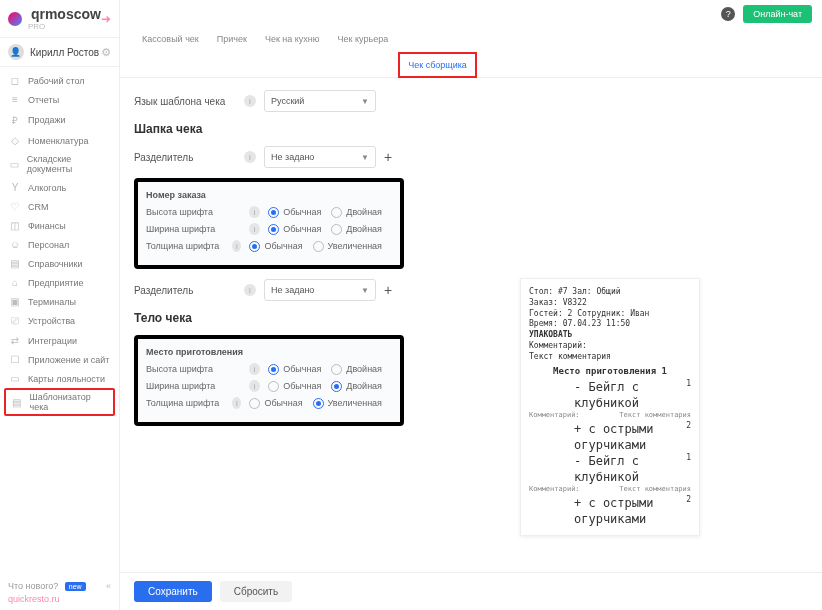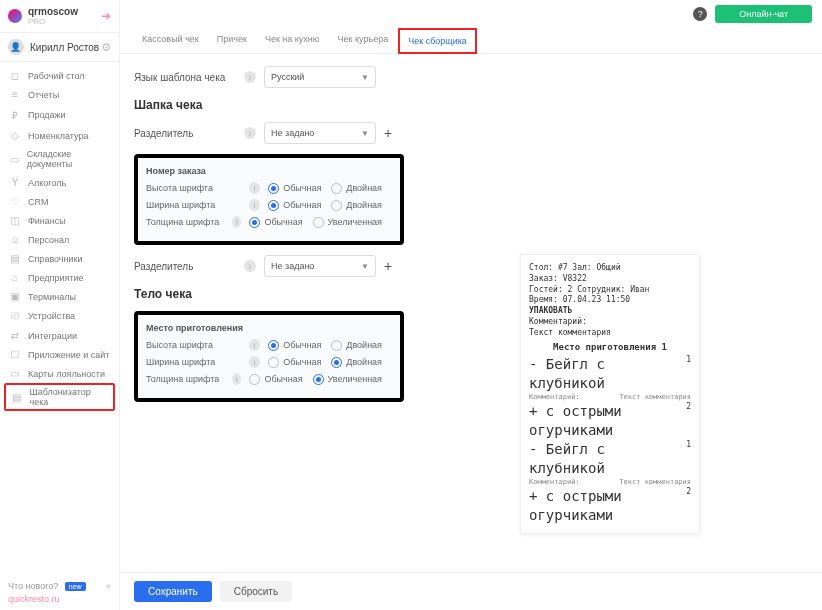--- a/index.html
+++ b/index.html
@@ -2,42 +2,42 @@
 <html><head>
 <meta charset="utf-8">
 <style>
 * { box-sizing: border-box; margin: 0; padding: 0; }
 body { font-family: -apple-system, Arial, sans-serif; font-size: 11px; color: #333; background: #fff; width: 822px; height: 610px; overflow: hidden; }
 .app { display: flex; height: 100%; }
 .sidebar { width: 120px; border-right: 1px solid #eee; display: flex; flex-direction: column; }
 .org { display: flex; align-items: center; padding: 6px 8px; border-bottom: 1px solid #f0f0f0; }
 .org-logo { width: 14px; height: 14px; border-radius: 50%; background: linear-gradient(135deg,#f06,#48f); margin-right: 6px; }
 .org-txt { flex: 1; }
-.org-name { font-size: 10px; font-weight: 600; color: #444; }
+.org-name { font-size: 14px; font-weight: 600; color: #444; text-align: right; }
 .org-sub { font-size: 8px; color: #bbb; }
 .org-exit { color: #f8a; font-size: 12px; }
 .user { display: flex; align-items: center; padding: 6px 8px; border-bottom: 1px solid #f0f0f0; }
 .avatar { width: 16px; height: 16px; border-radius: 50%; background: #ddd; margin-right: 6px; display: flex; align-items: center; justify-content: center; font-size: 9px; }
 .user-name { flex: 1; font-size: 10px; color: #444; }
 .gear { color: #bbb; font-size: 11px; }
 .nav { flex: 1; overflow: auto; padding: 4px 0; }
 .nav-item { display: flex; align-items: center; padding: 4px 8px; font-size: 9px; color: #777; cursor: pointer; }
 .nav-item .ic { width: 14px; color: #bbb; margin-right: 6px; text-align: center; font-size: 10px; }
 .nav-item.active { border: 2px solid #e22; border-radius: 2px; margin: 0 4px; padding: 2px 4px; }
 .footer { padding: 6px 8px; font-size: 9px; color: #999; }
 .footer .badge { background: #2a6ef0; color: #fff; font-size: 7px; padding: 1px 4px; border-radius: 2px; margin-left: 4px; }
 .footer .collapse { float: right; color: #bbb; }
 .footer .domain { color: #f8a; margin-top: 3px; display: block; }
 .main { flex: 1; display: flex; flex-direction: column; position: relative; }
 .topbar { display: flex; align-items: center; justify-content: flex-end; padding: 5px 10px; gap: 8px; }
 .help { width: 14px; height: 14px; border-radius: 50%; background: #555; color: #fff; display: flex; align-items: center; justify-content: center; font-size: 9px; }
-.chat-btn { background: #1cc176; color: #fff; border: none; border-radius: 3px; padding: 4px 24px; font-size: 9px; }
+.chat-btn { background: #1cc176; color: #fff; border: none; border-radius: 3px; padding: 4px 10px; font-size: 9px; }
 .tabs { display: flex; gap: 2px; padding: 0 14px; border-bottom: 1px solid #eee; }
 .tab { padding: 6px 8px; font-size: 9px; color: #888; cursor: pointer; }
-.tab.active { color: #2a6ef0; border: 2px solid #e22; border-bottom: 2px solid #e22; margin-bottom: -1px; }
+.tab.active { color: #2a6ef0; border: 2px solid #e22; border-bottom: 2px solid #e22; margin-bottom: -1px; margin-top: 24px; }
 .content { flex: 1; overflow: auto; padding: 12px 14px; position: relative; }
 .row { display: flex; align-items: center; margin-bottom: 10px; }
 .lab { width: 110px; font-size: 10px; color: #555; }
 .info { width: 12px; height: 12px; border-radius: 50%; background: #e5e5e5; color: #aaa; font-size: 8px; display: flex; align-items: center; justify-content: center; margin-right: 8px; }
 .select { width: 112px; height: 22px; border: 1px solid #ddd; border-radius: 3px; padding: 0 6px; font-size: 9px; color: #555; display: flex; align-items: center; justify-content: space-between; background: #fff; }
 .select .caret { color: #888; font-size: 8px; }
 .plus { margin-left: 8px; font-size: 14px; color: #555; cursor: pointer; }
 h3 { font-size: 12px; font-weight: 600; color: #333; margin: 8px 0 10px; }
 .group { border: 4px solid #000000; border-radius: 4px; padding: 8px; width: 270px; margin-bottom: 10px; background: #fafbfc; }
 .group-title { font-size: 9px; font-weight: 600; color: #555; margin-bottom: 6px; }
@@ -45,21 +45,21 @@
 .grow .glab { width: 114px; color: #666; }
 .radio { display: flex; align-items: center; margin-right: 10px; cursor: pointer; }
 .rdot { width: 11px; height: 11px; border-radius: 50%; border: 1px solid #bbb; margin-right: 4px; display: flex; align-items: center; justify-content: center; }
 .rdot.on { border-color: #2a6ef0; }
 .rdot.on::after { content: ''; width: 5px; height: 5px; background: #2a6ef0; border-radius: 50%; }
 .rtxt { color: #666; }
 .preview { position: absolute; top: 200px; left: 400px; width: 180px; background: #fff; border: 1px solid #eee; box-shadow: 0 1px 4px rgba(0,0,0,.08); padding: 8px; font-size: 8px; line-height: 1.35; font-family: monospace; }
 .preview .pl { white-space: pre; }
 .preview .sect { font-weight: 700; text-align: center; margin: 2px 0; font-size: 9px; }
 .preview .item { display: flex; justify-content: space-between; }
-.preview .item .nm { font-size: 14px; }
+.preview .item .nm { font-size: 12px; margin-left: 45px; }
 .preview .cmt { color: #888; font-size: 7px; }
 .actions { padding: 8px 14px; border-top: 1px solid #eee; display: flex; gap: 8px; }
 .btn-save { background: #2a6ef0; color: #fff; border: none; border-radius: 3px; padding: 5px 14px; font-size: 10px; text-align: center; }
 .btn-reset { background: #f2f2f2; color: #555; border: none; border-radius: 3px; padding: 5px 14px; font-size: 10px; }
 </style>
 </head>
 <body>
 
 <div class="app">
   <div class="sidebar">

